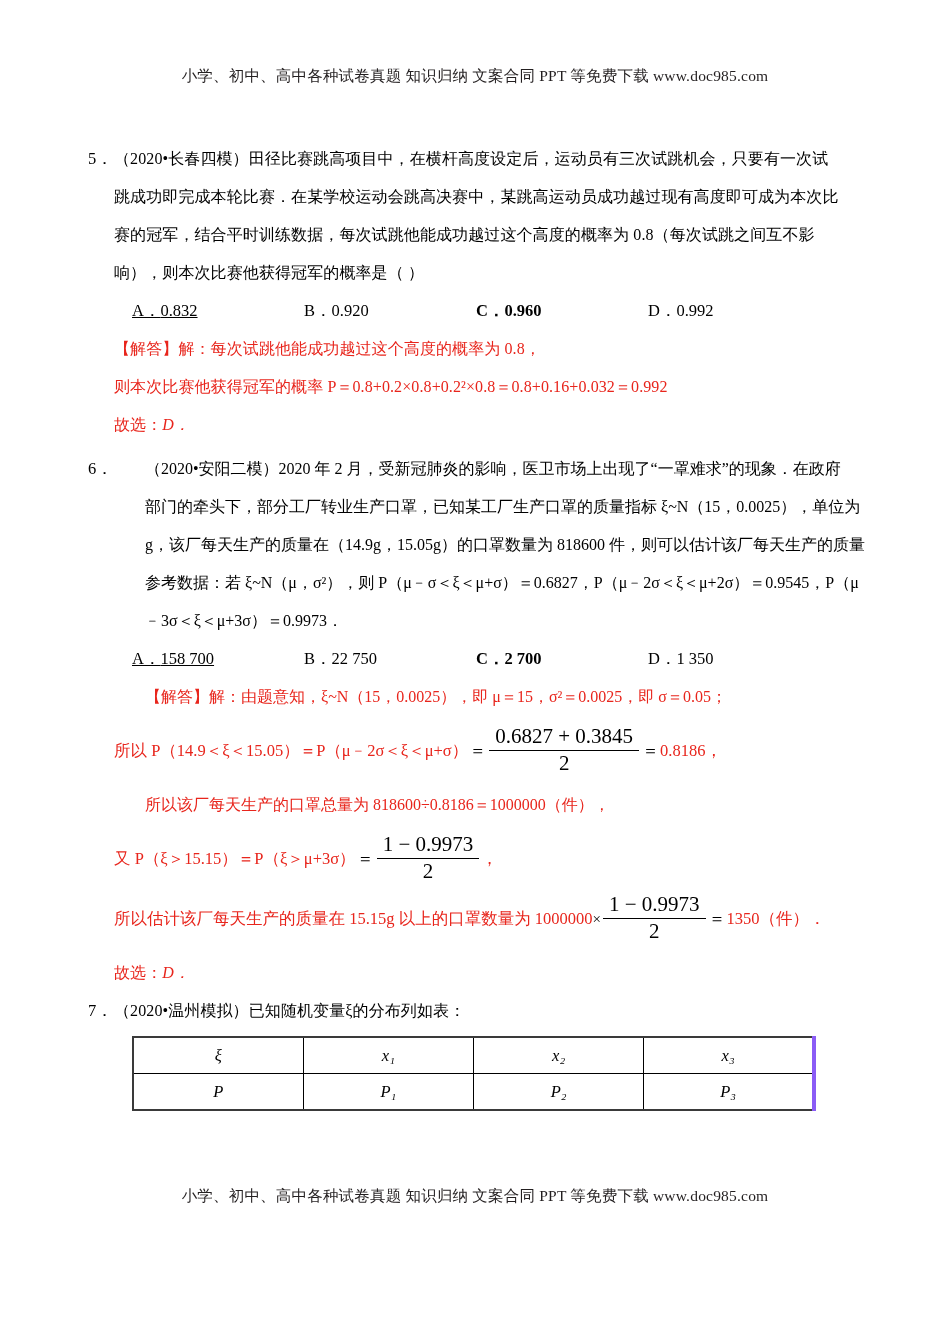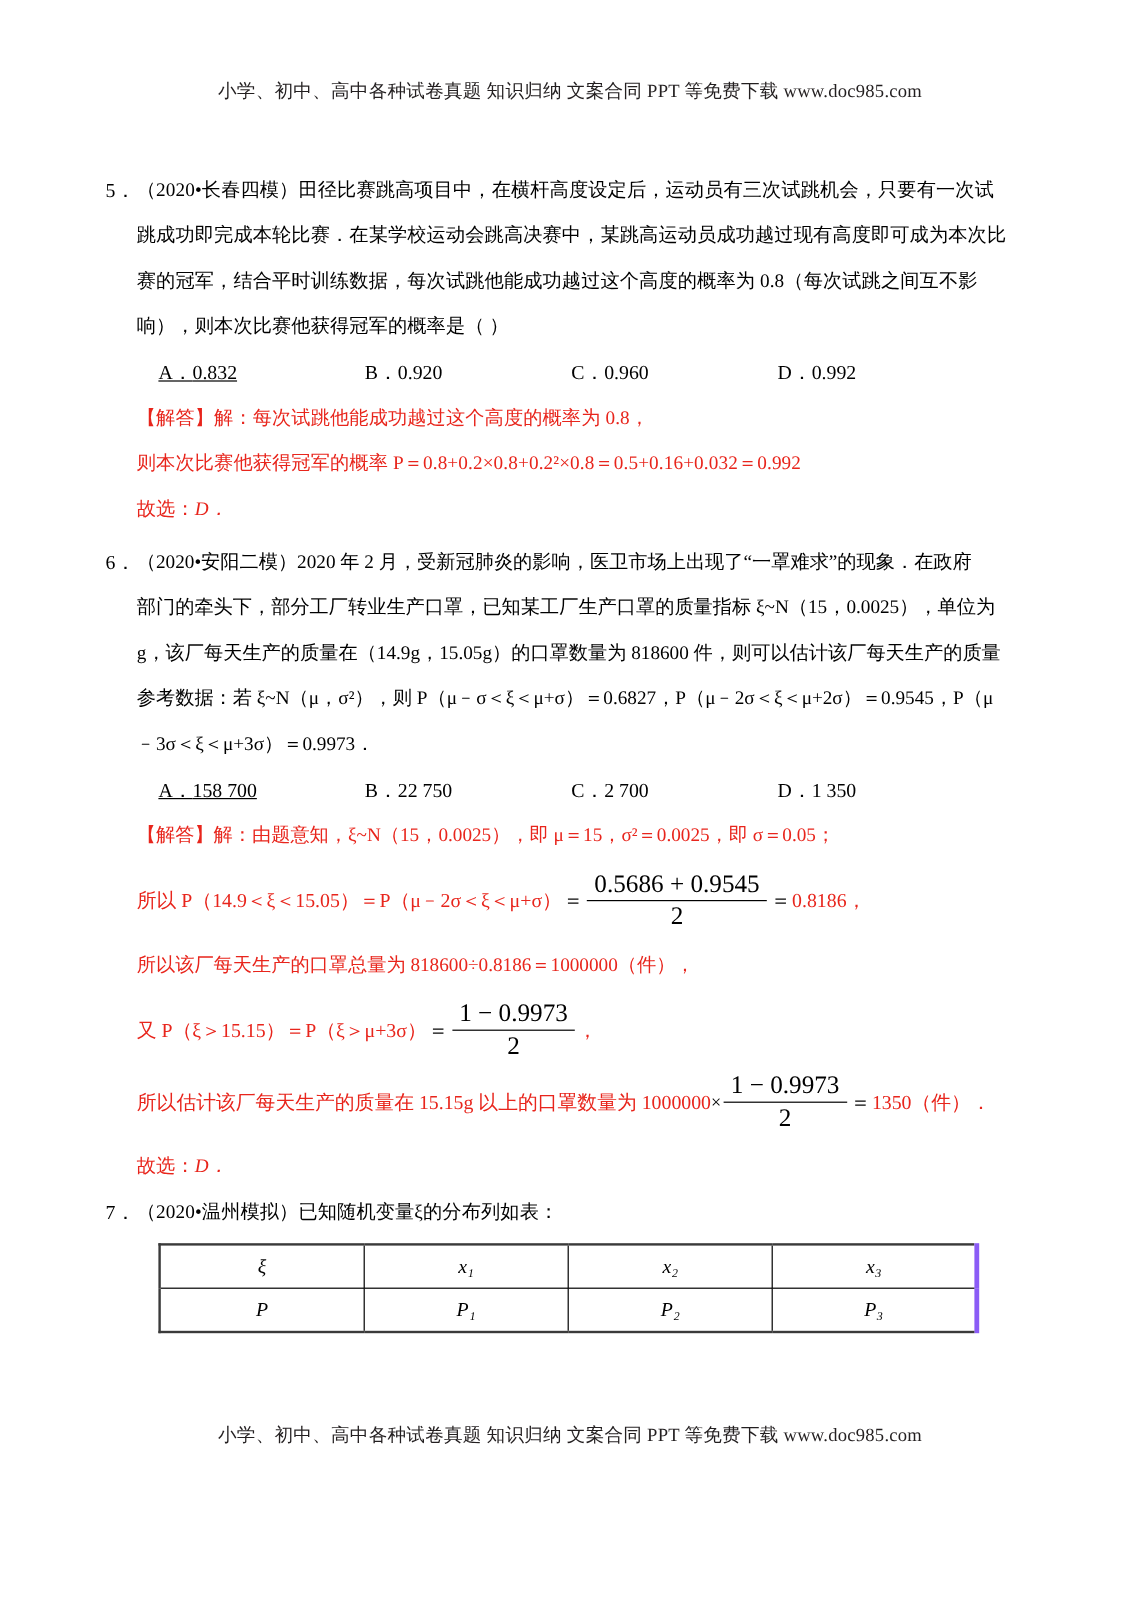--- a/index.html
+++ b/index.html
@@ -61,41 +61,41 @@
     margin-left: 26px;
   }
 
   .line {
     font-size: 16px;
     line-height: 38px;
     height: 38px;
     white-space: nowrap;
     letter-spacing: 0.1px;
   }
-  .line.tight { letter-spacing: 0px; }
+  .line.tight { letter-spacing: 0px; margin-left: 31px; }
 
   .red { color: #e8251c; }
 
   .italic { font-style: italic; }
 
   
   .options {
     font-size: 16.5px;
     line-height: 38px;
     height: 38px;
     position: relative;
     white-space: nowrap;
   }
   .options .opt {
     position: absolute;
     top: 0;
   }
   .opt-a { left: 18px; text-decoration: underline; }
   .opt-b { left: 190px; }
-  .opt-c { left: 362px; }
+  .opt-c { left: 362px; font-weight: bold; }
   .opt-d { left: 534px; }
 
   
   .frac-line {
     position: relative;
     font-size: 16.5px;
     white-space: nowrap;
     line-height: 38px;
   }
   .frac {
@@ -179,21 +179,21 @@
         <div class="line">响），则本次比赛他获得冠军的概率是（      ）</div>
 
         <div class="options">
           <span class="opt opt-a"><span>A．</span><span>0.832</span></span>
           <span class="opt opt-b"><span>B．</span><span>0.920</span></span>
           <span class="opt opt-c"><span>C．</span><span>0.960</span></span>
           <span class="opt opt-d"><span>D．</span><span>0.992</span></span>
         </div>
 
         <div class="line red"><span>【解答】解：</span><span>每次试跳他能成功越过这个高度的概率为 0.8，</span></div>
-        <div class="line red">则本次比赛他获得冠军的概率 P＝0.8+0.2×0.8+0.2²×0.8＝0.5+0.16+0.032＝0.992</div>
+        <div class="line red">则本次比赛他获得冠军的概率 P＝0.8+0.2×0.8+0.2²×0.8＝0.8+0.16+0.032＝0.992</div>
         <div class="line red"><span>故选：</span><span class="italic">D．</span></div>
       </div>
     </div>
 
     <div class="spacer-6"></div>
 
     <div class="q-block">
       <div class="q-num">6．</div>
       <div class="q-body">
         <div class="line tight">（2020•安阳二模）2020 年 2 月，受新冠肺炎的影响，医卫市场上出现了“一罩难求”的现象．在政府</div>
@@ -208,21 +208,21 @@
           <span class="opt opt-b"><span>B．</span><span>22 750</span></span>
           <span class="opt opt-c"><span>C．</span><span>2 700</span></span>
           <span class="opt opt-d"><span>D．</span><span>1 350</span></span>
         </div>
 
         <div class="line red tight"><span>【解答】解：</span><span>由题意知，ξ~N（15，0.0025），即 μ＝15，σ²＝0.0025，即 σ＝0.05；</span></div>
 
         <div class="spacer-10"></div>
 
         <div class="frac-line red">
-          <span class="inline-mid">所以 P（14.9＜ξ＜15.05）＝P（μ﹣2σ＜ξ＜μ+σ）</span><span class="eqsign">＝</span><span class="frac"><span class="num">0.5686 + 0.9545</span><span class="den">2</span></span><span class="eqsign">＝</span><span class="inline-mid">0.8186，</span>
+          <span class="inline-mid">所以 P（14.9＜ξ＜15.05）＝P（μ﹣2σ＜ξ＜μ+σ）</span><span class="eqsign">＝</span><span class="frac"><span class="num">0.6827 + 0.3845</span><span class="den">2</span></span><span class="eqsign">＝</span><span class="inline-mid">0.8186，</span>
         </div>
 
         <div class="spacer-10"></div>
 
         <div class="line red tight">所以该厂每天生产的口罩总量为 818600÷0.8186＝1000000（件），</div>
 
         <div class="spacer-10"></div>
 
         <div class="frac-line red">
           <span class="inline-mid">又 P（ξ＞15.15）＝P（ξ＞μ+3σ）</span><span class="eqsign">＝</span><span class="frac"><span class="num">1 − 0.9973</span><span class="den">2</span></span><span class="inline-mid">，</span>

